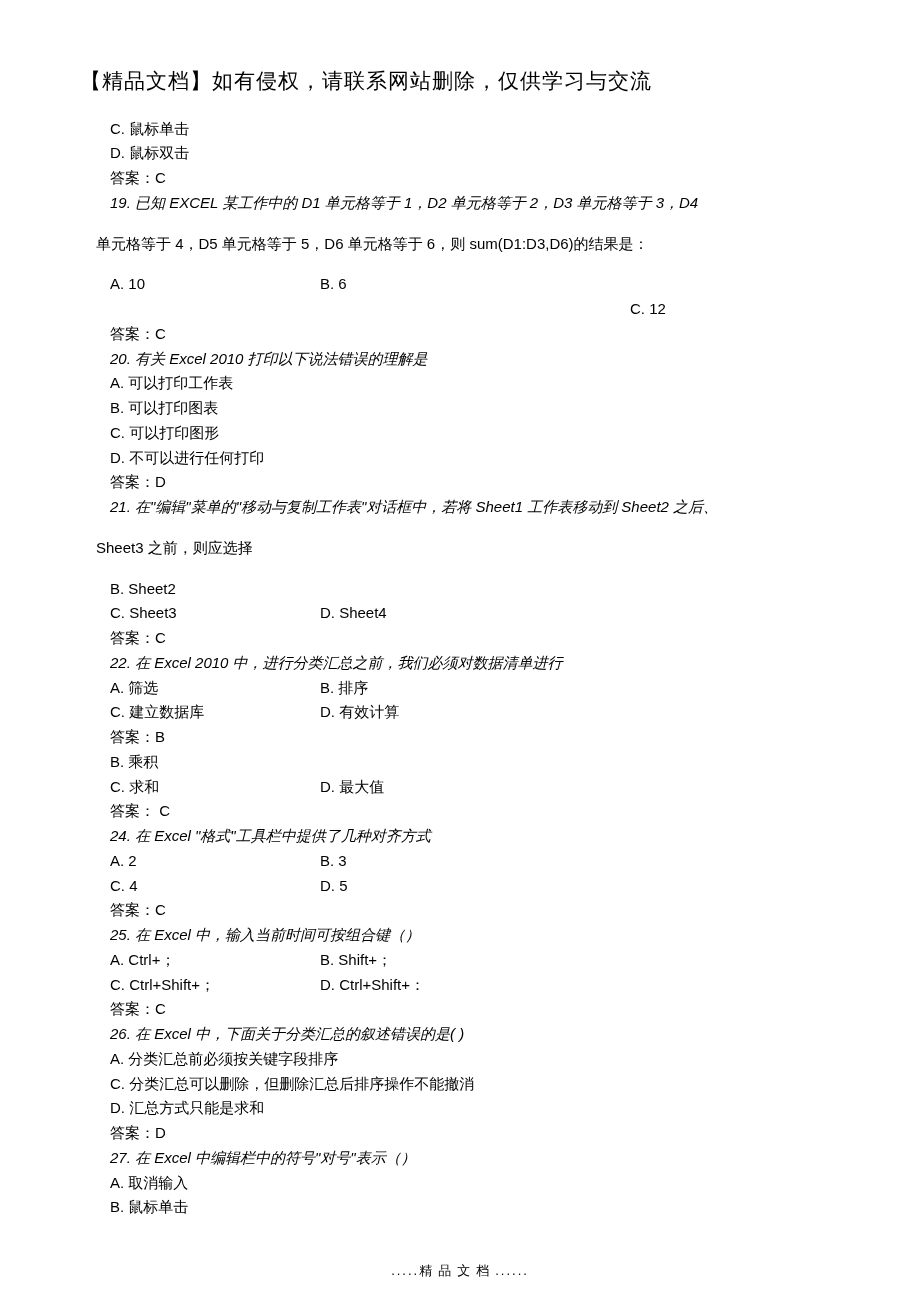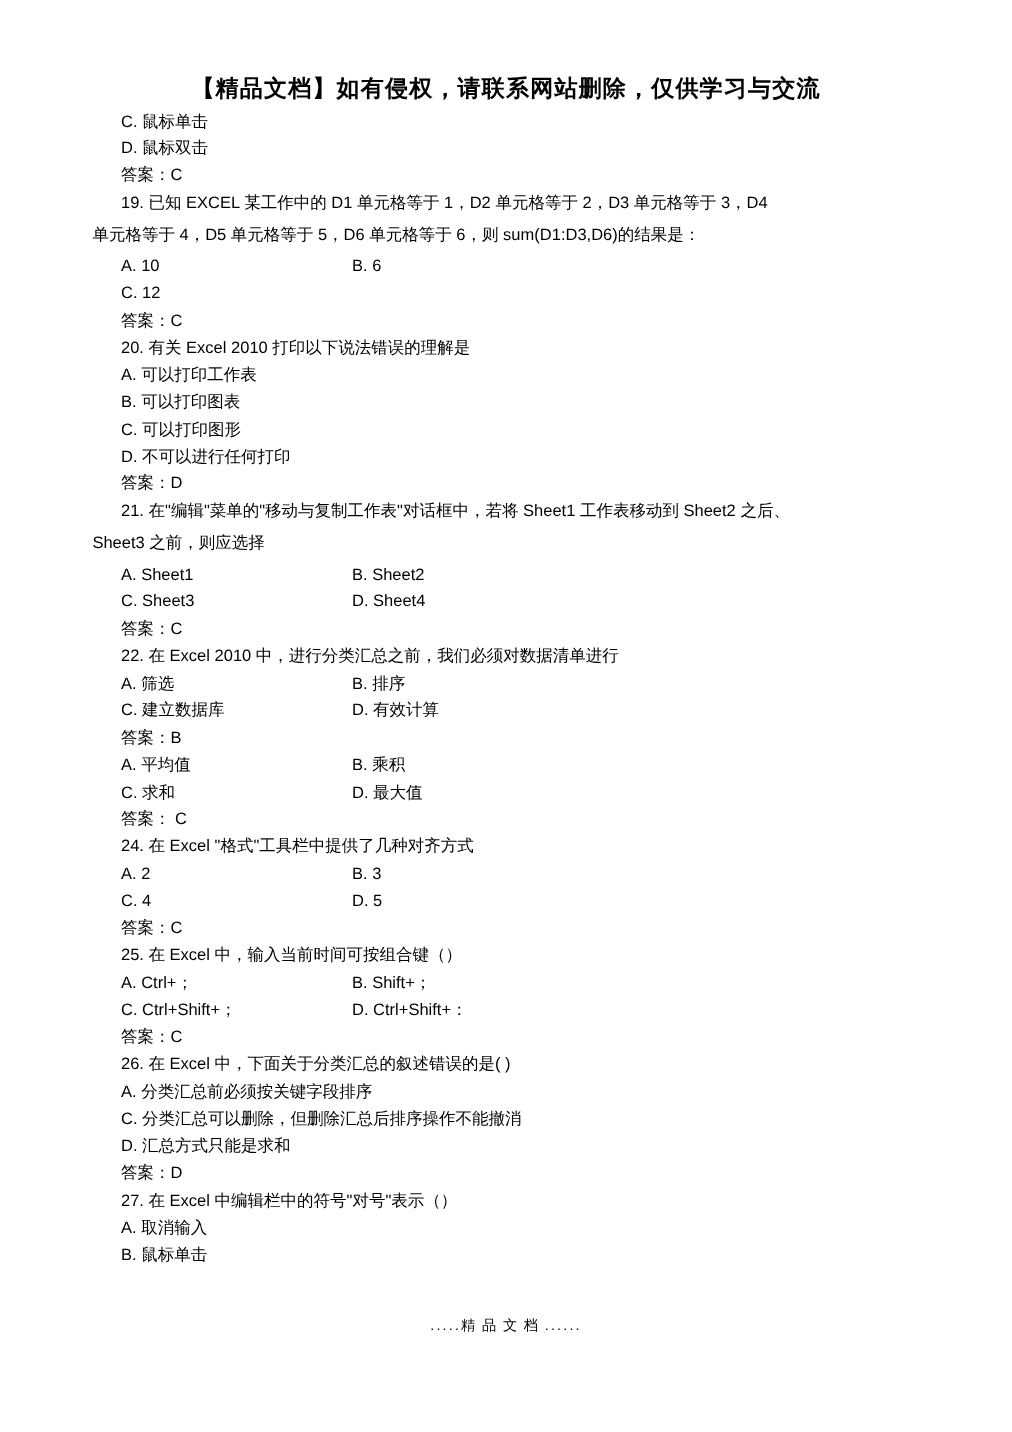--- a/index.html
+++ b/index.html
@@ -10,44 +10,47 @@
     font-size: 15px;
     color: #000;
     width: 920px;
     line-height: 1.65;
   }
   .page {
     padding: 64px 80px 40px 80px;
     box-sizing: border-box;
   }
   .header {
-    text-align: center;
+    text-align: left;
     font-size: 21px;
-    font-weight: bold;
+    font-weight: normal;
+    margin-bottom: 18px;
     letter-spacing: 1px;
   }
   .content {
     font-size: 15px;
   }
   .line {
     margin: 0;
     padding-left: 2em;
     text-indent: 0;
   }
   .q-line {
     margin: 0;
     padding-left: 2em;
+    font-style: italic;
   }
   .q-continue {
-    margin:4px;
+    margin:16px;
     padding-left: 0;
   }
   .two-col {
     display: flex;
     padding-left: 2em;
+    justify-content: flex-end;
   }
   .two-col .a { width: 210px; }
   .two-col .b { flex: 1; }
   .ans {
     padding-left: 2em;
     margin: 0;
   }
   .footer {
     text-align: center;
     margin-top: 40px;
@@ -82,42 +85,40 @@
     <p class="q-line">20.  有关 Excel 2010 打印以下说法错误的理解是</p>
     <p class="line">A.  可以打印工作表</p>
     <p class="line">B.  可以打印图表</p>
     <p class="line">C.  可以打印图形</p>
     <p class="line">D.  不可以进行任何打印</p>
     <p class="ans">答案：D</p>
 
     <p class="q-line">21.  在"编辑"菜单的"移动与复制工作表"对话框中，若将 Sheet1 工作表移动到 Sheet2 之后、</p>
     <p class="q-continue">Sheet3 之前，则应选择</p>
     <div class="two-col">
-        <span class="a">A. Sheet1</span>
         <span class="b">B. Sheet2</span>
       </div>
     <div class="two-col">
         <span class="a">C. Sheet3</span>
         <span class="b">D. Sheet4</span>
       </div>
     <p class="ans">答案：C</p>
 
     <p class="q-line">22.  在 Excel 2010  中，进行分类汇总之前，我们必须对数据清单进行</p>
     <div class="two-col">
         <span class="a">A.  筛选</span>
         <span class="b">B.  排序</span>
       </div>
     <div class="two-col">
         <span class="a">C.  建立数据库</span>
         <span class="b">D.  有效计算</span>
       </div>
     <p class="ans">答案：B</p>
 
     <div class="two-col">
-        <span class="a">A.  平均值</span>
         <span class="b">B.  乘积</span>
       </div>
     <div class="two-col">
         <span class="a">C.  求和</span>
         <span class="b">D.  最大值</span>
       </div>
     <p class="ans">答案：  C</p>
 
     <p class="q-line">24.  在 Excel "格式"工具栏中提供了几种对齐方式</p>
     <div class="two-col">

